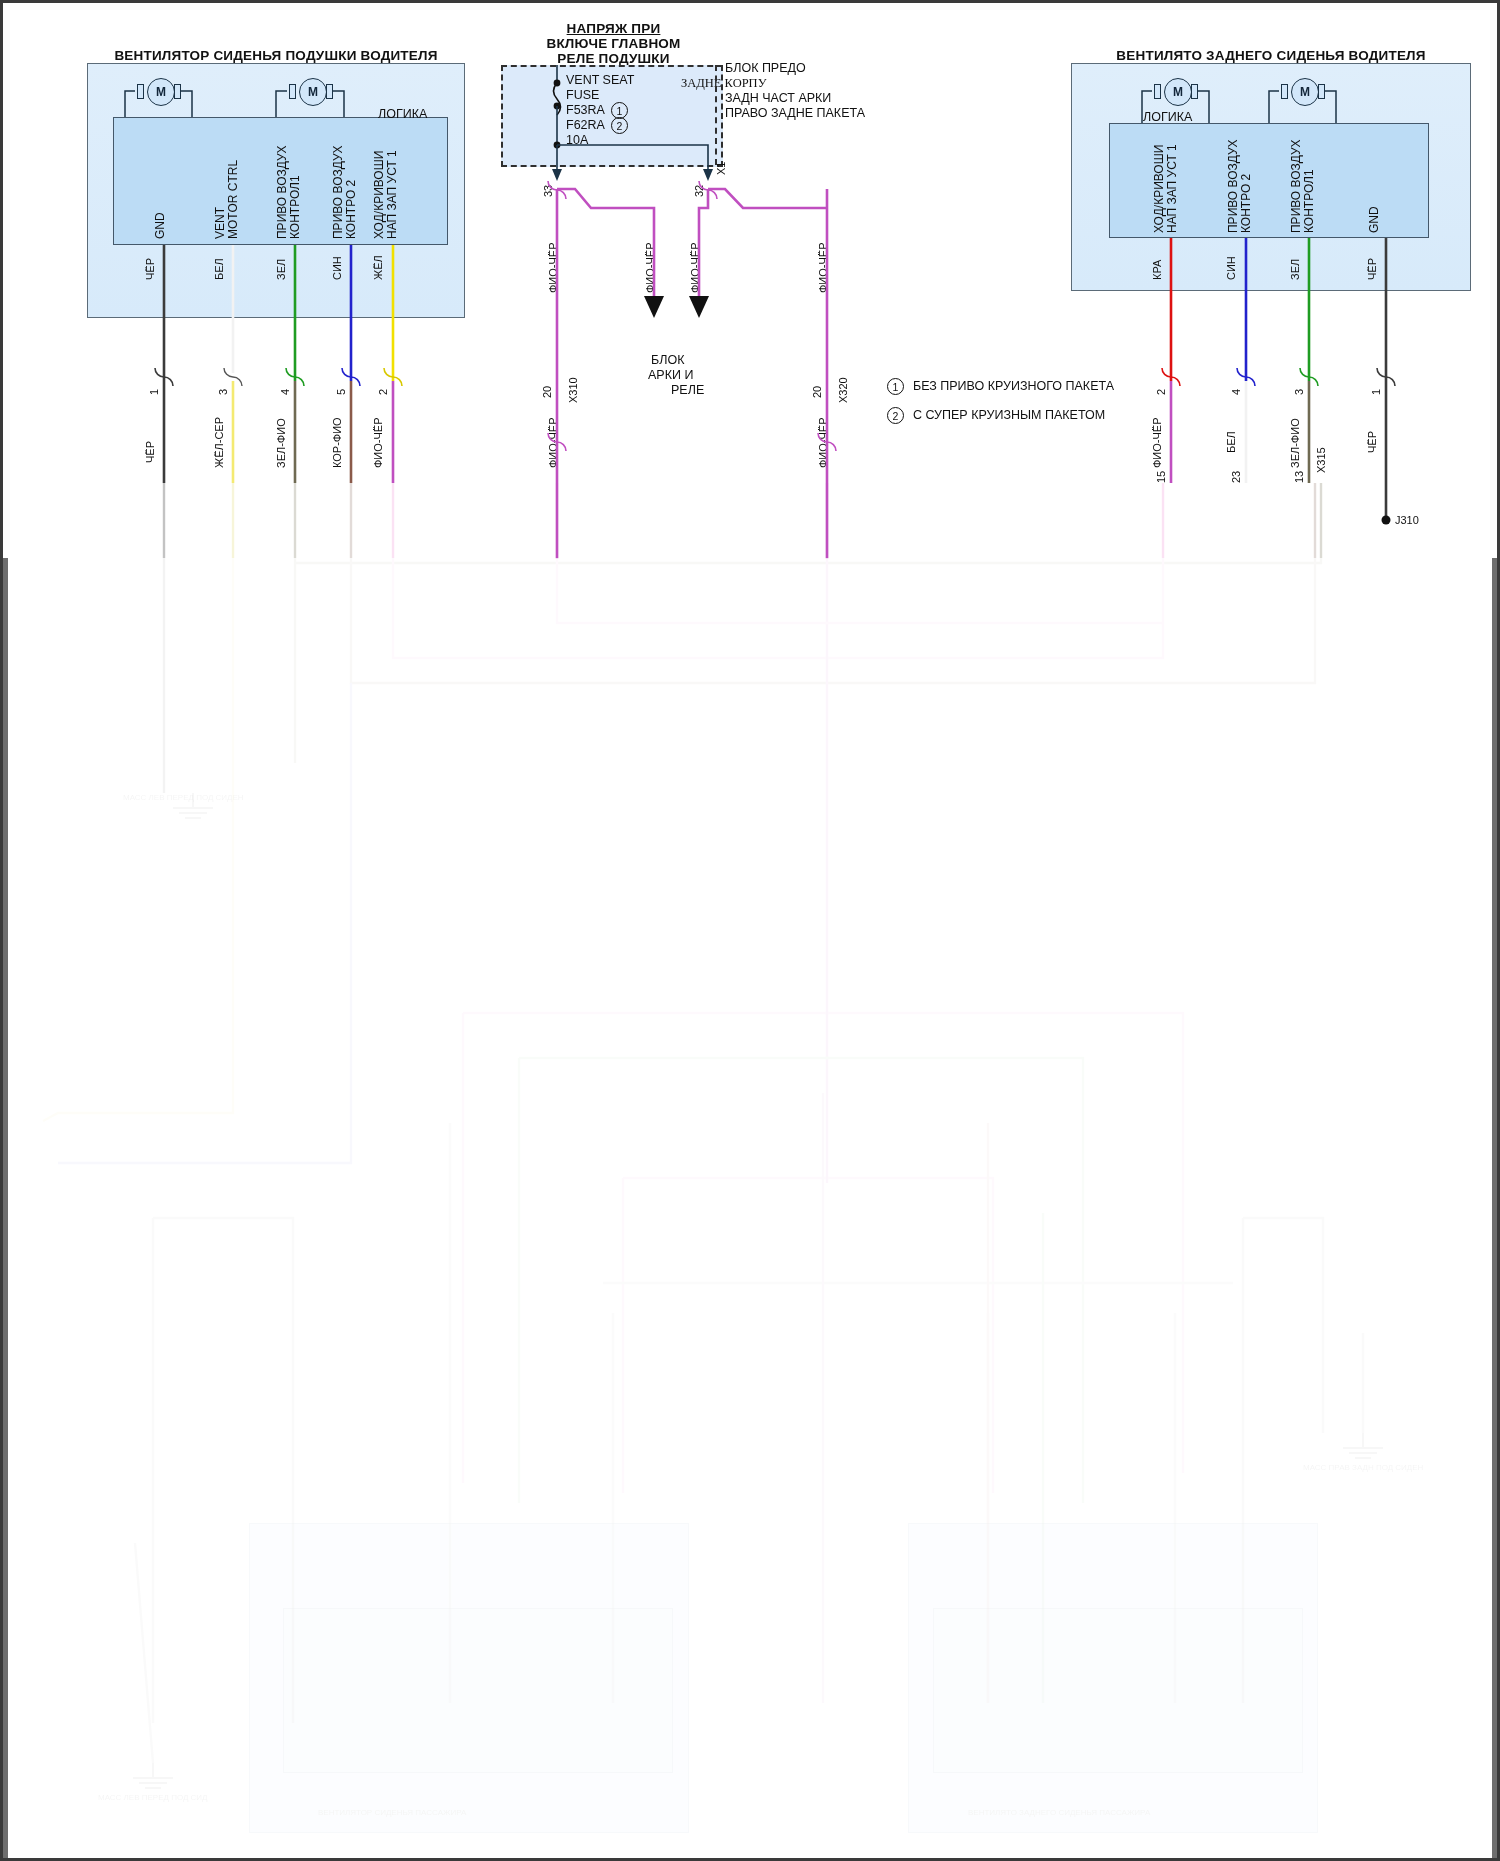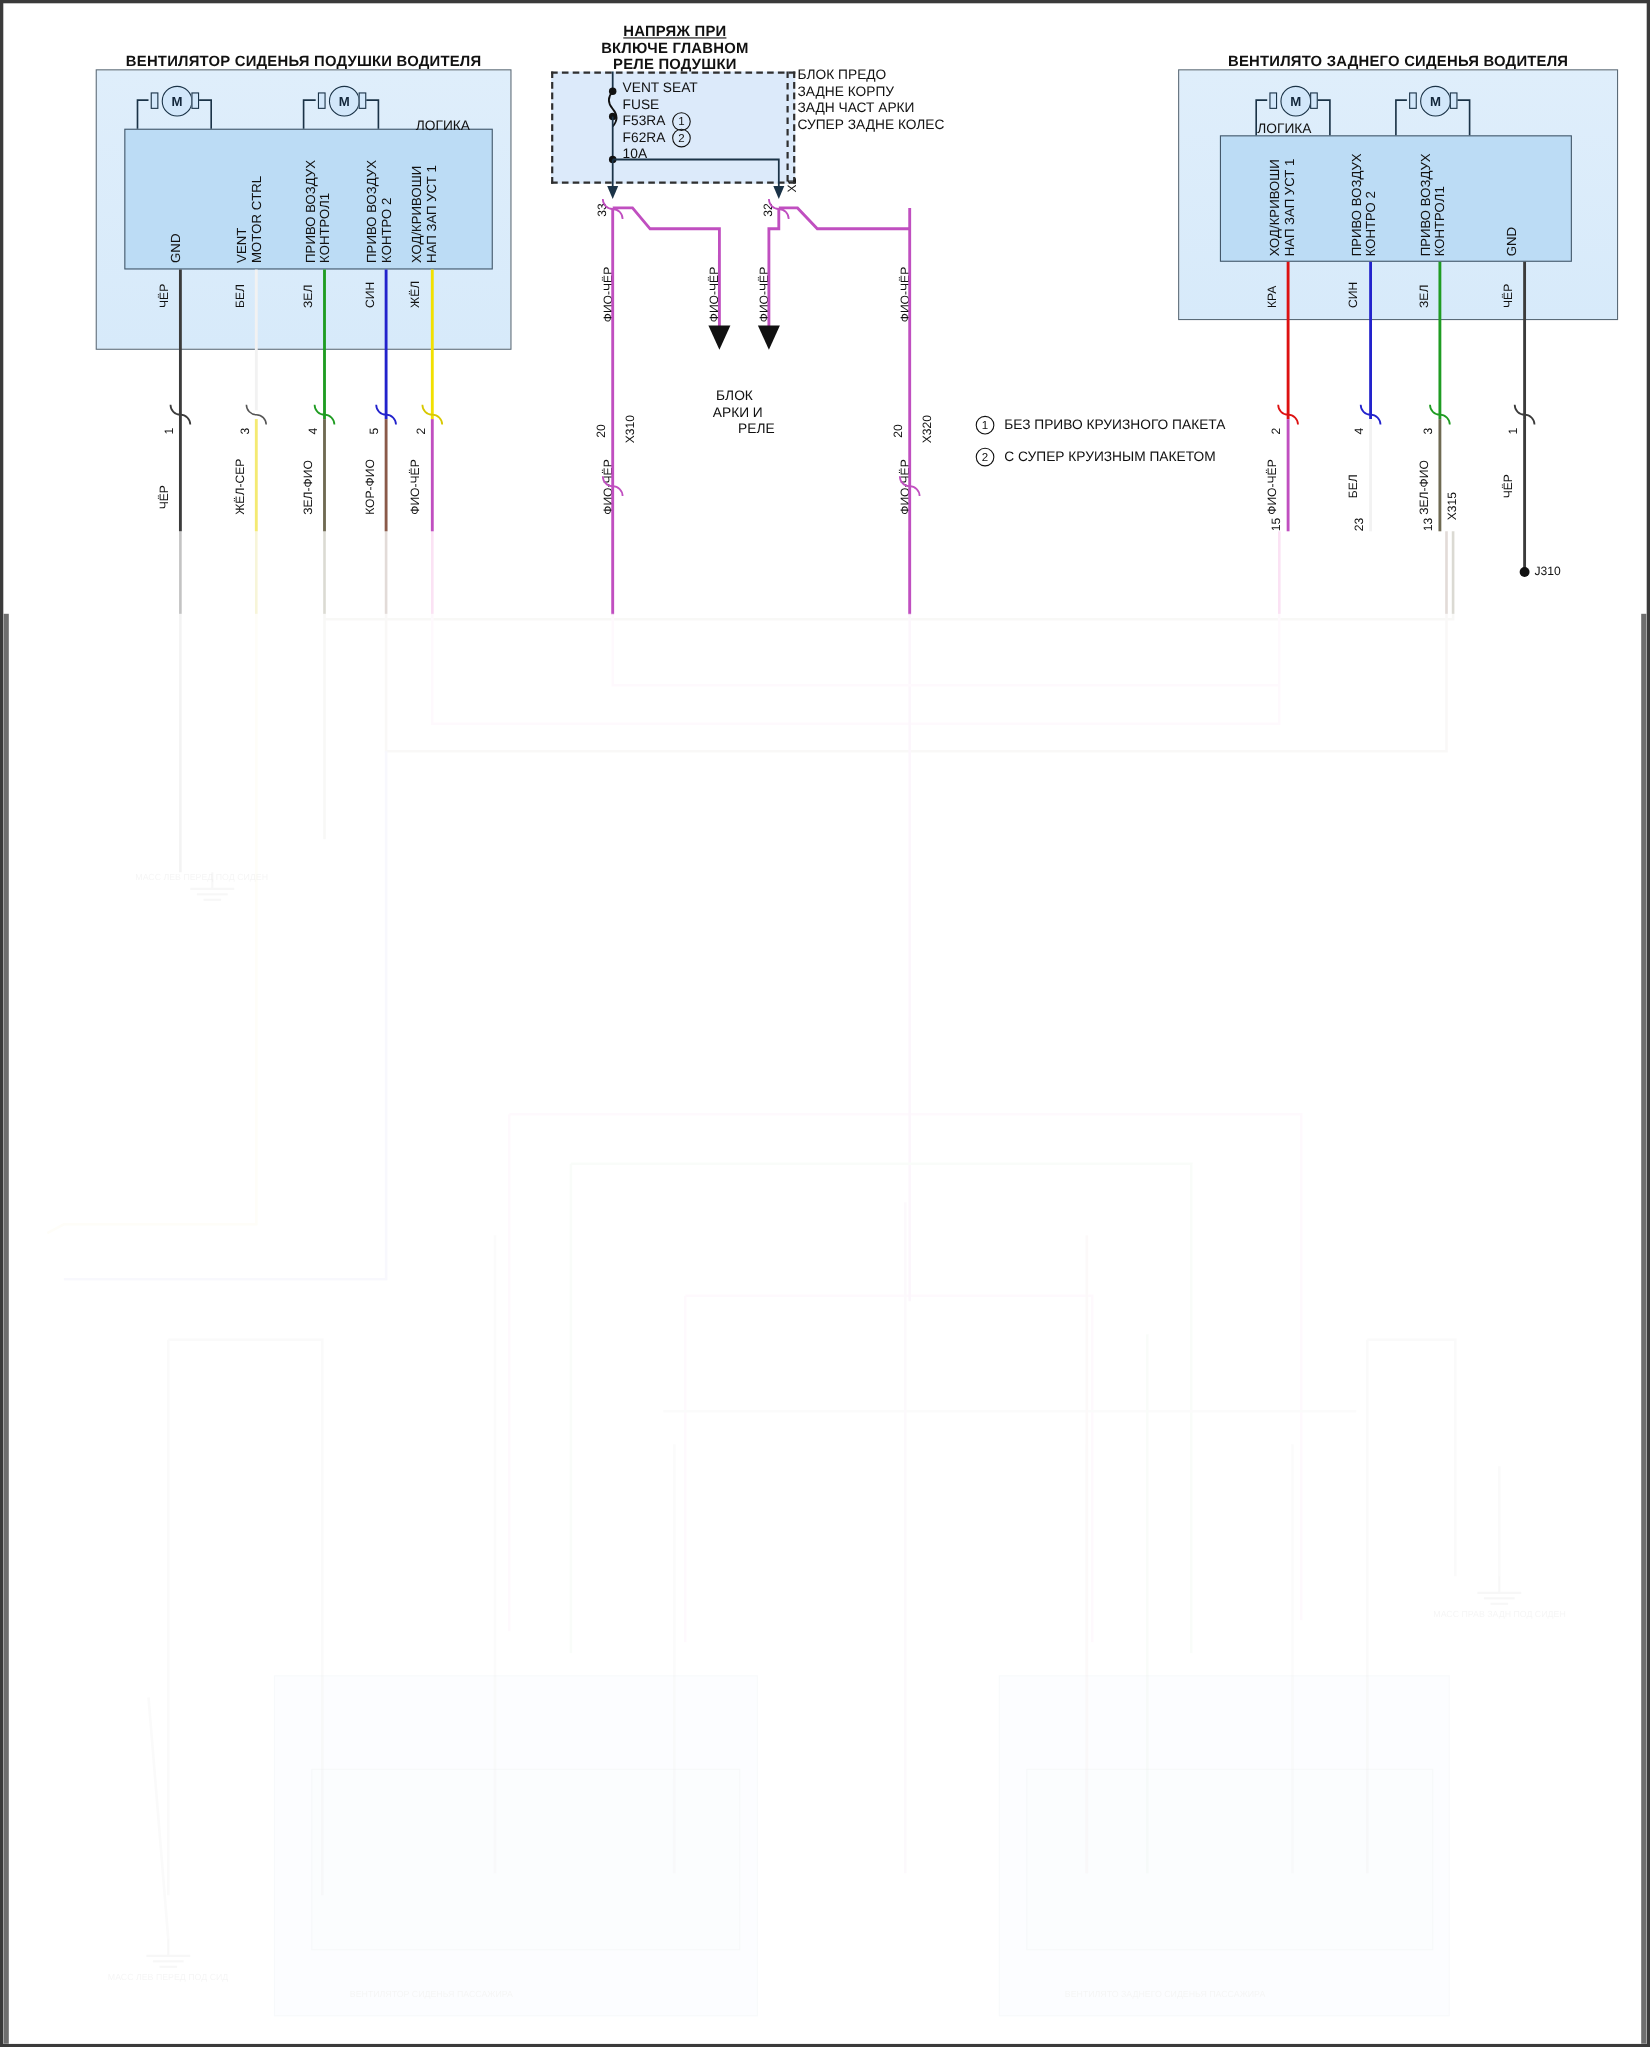--- a/index.html
+++ b/index.html
@@ -163,23 +163,23 @@
   <div class="htext" style="left:563px;top:70px;">VENT SEAT</div>
   <div class="htext" style="left:563px;top:85px;">FUSE</div>
   <div class="htext" style="left:563px;top:100px;">F53RA</div>
   <div class="circnum" style="left:608px;top:99px;">1</div>
   <div class="htext" style="left:563px;top:115px;">F62RA</div>
   <div class="circnum" style="left:608px;top:114px;">2</div>
   <div class="htext" style="left:563px;top:130px;">10A</div>
 
   <div style="position:absolute;left:712px;top:62px;width:0;height:100px;border-left:2px dashed #2f2f2f;z-index:7;"></div>
   <div class="htext" style="left:722px;top:58px;">БЛОК ПРЕДО</div>
-  <div class="htext" style="left:722px;top:73px;">ЗАДНЕ КОРПУ</div>
+  <div class="htext" style="left:678px;top:73px;font-family:Liberation Serif, serif;">ЗАДНЕ КОРПУ</div>
   <div class="htext" style="left:722px;top:88px;">ЗАДН ЧАСТ АРКИ</div>
-  <div class="htext" style="left:722px;top:103px;">СУПЕР ЗАДНЕ КОЛЕС</div>
+  <div class="htext" style="left:722px;top:103px;">ПРАВО ЗАДНЕ ПАКЕТА</div>
 
   <div class="lbl-sm" style="left:539px;top:194px;">33</div>
   <div class="lbl-sm" style="left:690px;top:194px;">32</div>
   <div class="lbl-sm" style="left:712px;top:172px;">X1</div>
 
   <svg width="1500" height="1861" style="z-index:6;pointer-events:none;">
 
     <path d="M545,178 a9,9 0 0 0 9,9 a9,9 0 0 1 9,9" fill="none" stroke="#c04fc0" stroke-width="1.6"></path>
     <path d="M696,178 a9,9 0 0 0 9,9 a9,9 0 0 1 9,9" fill="none" stroke="#c04fc0" stroke-width="1.6"></path>
 

